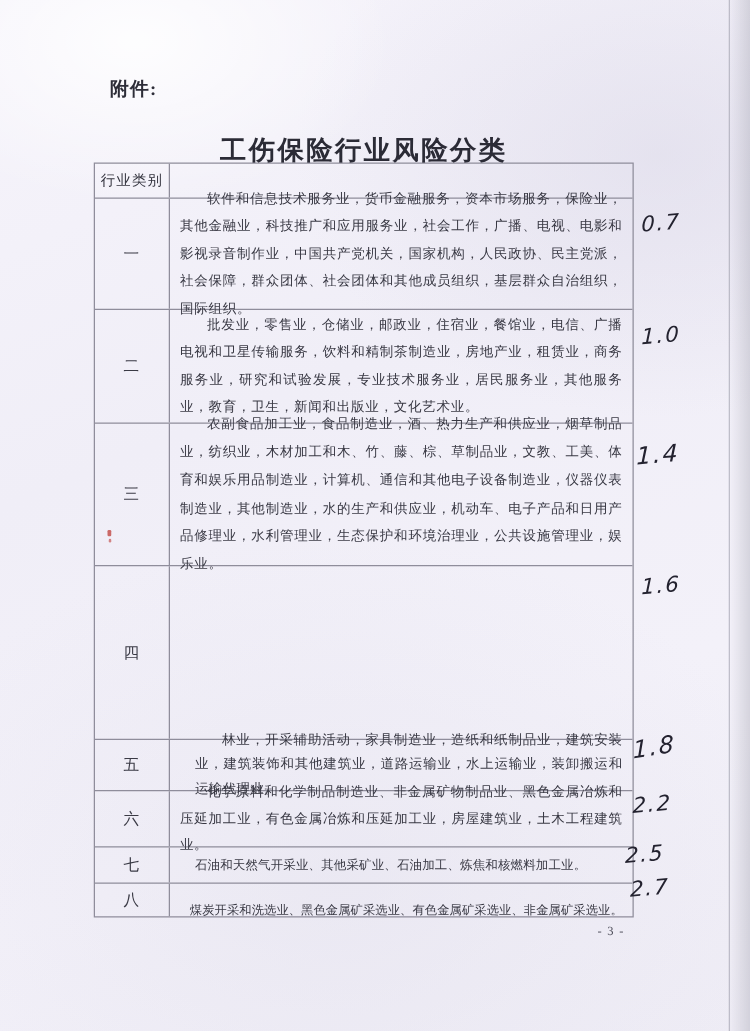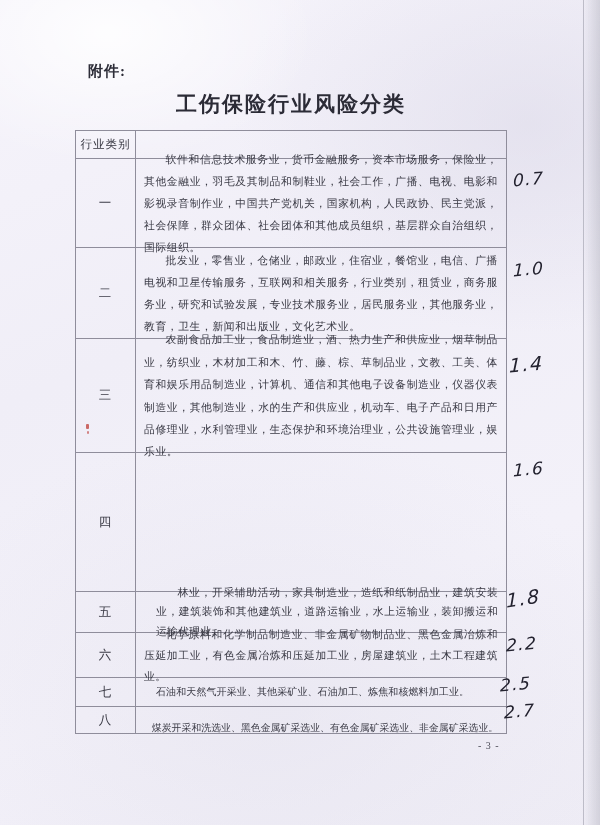--- a/index.html
+++ b/index.html
@@ -21,21 +21,21 @@
   .edge-strip{
     position:absolute;top:0;right:0;width:16px;height:825px;
     background:linear-gradient(to right, rgba(170,170,182,0), rgba(168,168,180,.40));
     border-left:1px solid rgba(150,150,164,.35);
   }
   .attachment{
     position:absolute;left:88px;top:62px;
     font-size:15px;font-weight:bold;letter-spacing:1px;color:#2d2d38;
   }
   .title{
-    position:absolute;left:75px;top:90px;width:432px;margin:0;
+    position:absolute;left:75px;top:106px;width:432px;margin:0;
     text-align:center;font-size:21px;font-weight:bold;letter-spacing:2px;color:#2b2b36;
   }
   .table{
     position:absolute;left:75px;top:130px;width:432px;
     border:1px solid #8f8d9b;box-sizing:border-box;
     font-size:11px;
   }
   .row{display:flex;border-bottom:1px solid #8f8d9b;box-sizing:border-box;}
   .row:last-child{border-bottom:none;}
   .cat{
@@ -102,28 +102,28 @@
   <h1 class="title">工伤保险行业风险分类</h1>
 
   <div class="table">
     <div class="row header">
       <div class="cat">行业类别</div>
     </div>
 
     <div class="row r1">
       <div class="cat">一</div>
       <div class="name">
-          <p>软件和信息技术服务业，货币金融服务，资本市场服务，保险业，其他金融业，羽毛及其制品和制鞋业，社会工作，广播、电视、电影和影视录音制作业，中国共产党机关，国家机构，人民政协、民主党派，社会保障，群众团体、社会团体和其他成员组织，基层群众自治组织，国际组织。</p>
+          <p>软件和信息技术服务业，货币金融服务，资本市场服务，保险业，其他金融业，科技推广和应用服务业，社会工作，广播、电视、电影和影视录音制作业，中国共产党机关，国家机构，人民政协、民主党派，社会保障，群众团体、社会团体和其他成员组织，基层群众自治组织，国际组织。</p>
         </div>
     </div>
 
     <div class="row r2">
       <div class="cat">二</div>
       <div class="name">
-          <p>批发业，零售业，仓储业，邮政业，住宿业，餐馆业，电信、广播电视和卫星传输服务，互联网和相关服务，行业类别，租赁业，商务服务业，研究和试验发展，专业技术服务业，居民服务业，其他服务业，教育，卫生，新闻和出版业，文化艺术业。</p>
+          <p>批发业，零售业，仓储业，邮政业，住宿业，餐馆业，电信、广播电视和卫星传输服务，饮料和精制茶制造业，房地产业，租赁业，商务服务业，研究和试验发展，专业技术服务业，居民服务业，其他服务业，教育，卫生，新闻和出版业，文化艺术业。</p>
         </div>
     </div>
 
     <div class="row r3">
       <div class="cat">三</div>
       <div class="name">
           <p>农副食品加工业，食品制造业，酒、热力生产和供应业，烟草制品业，纺织业，木材加工和木、竹、藤、棕、草制品业，文教、工美、体育和娱乐用品制造业，计算机、通信和其他电子设备制造业，仪器仪表制造业，其他制造业，水的生产和供应业，机动车、电子产品和日用产品修理业，水利管理业，生态保护和环境治理业，公共设施管理业，娱乐业。</p>
         </div>
     </div>
 

